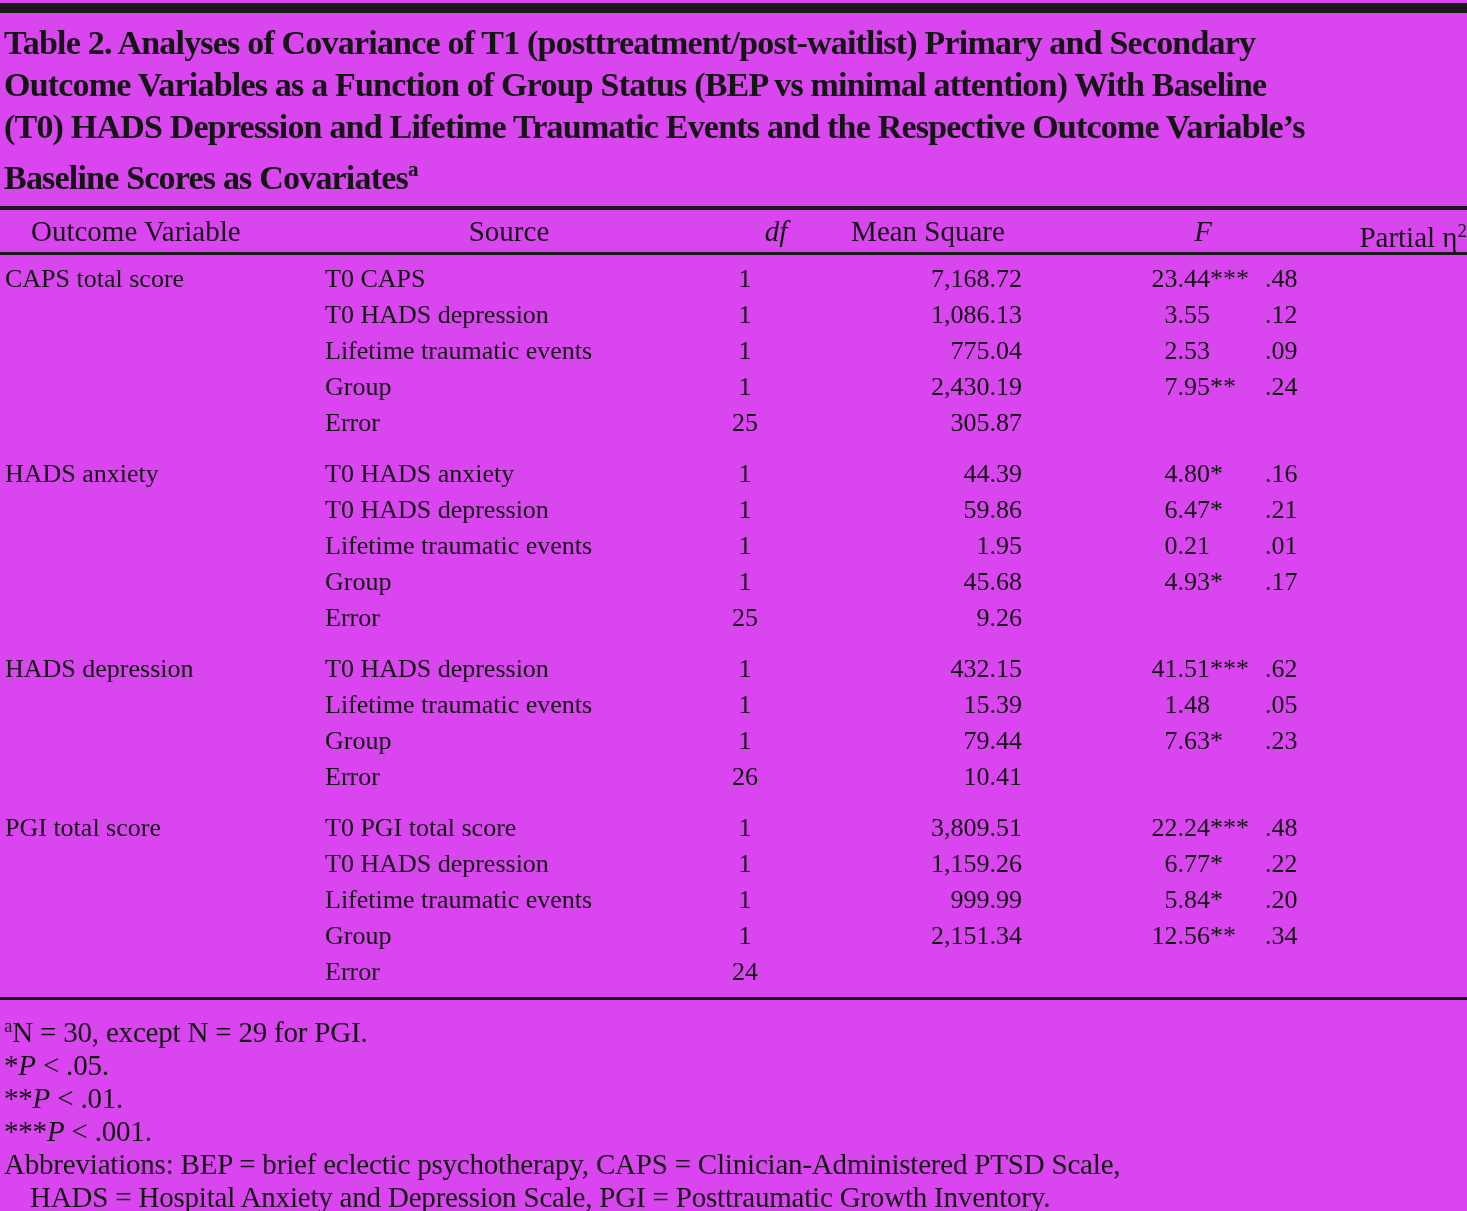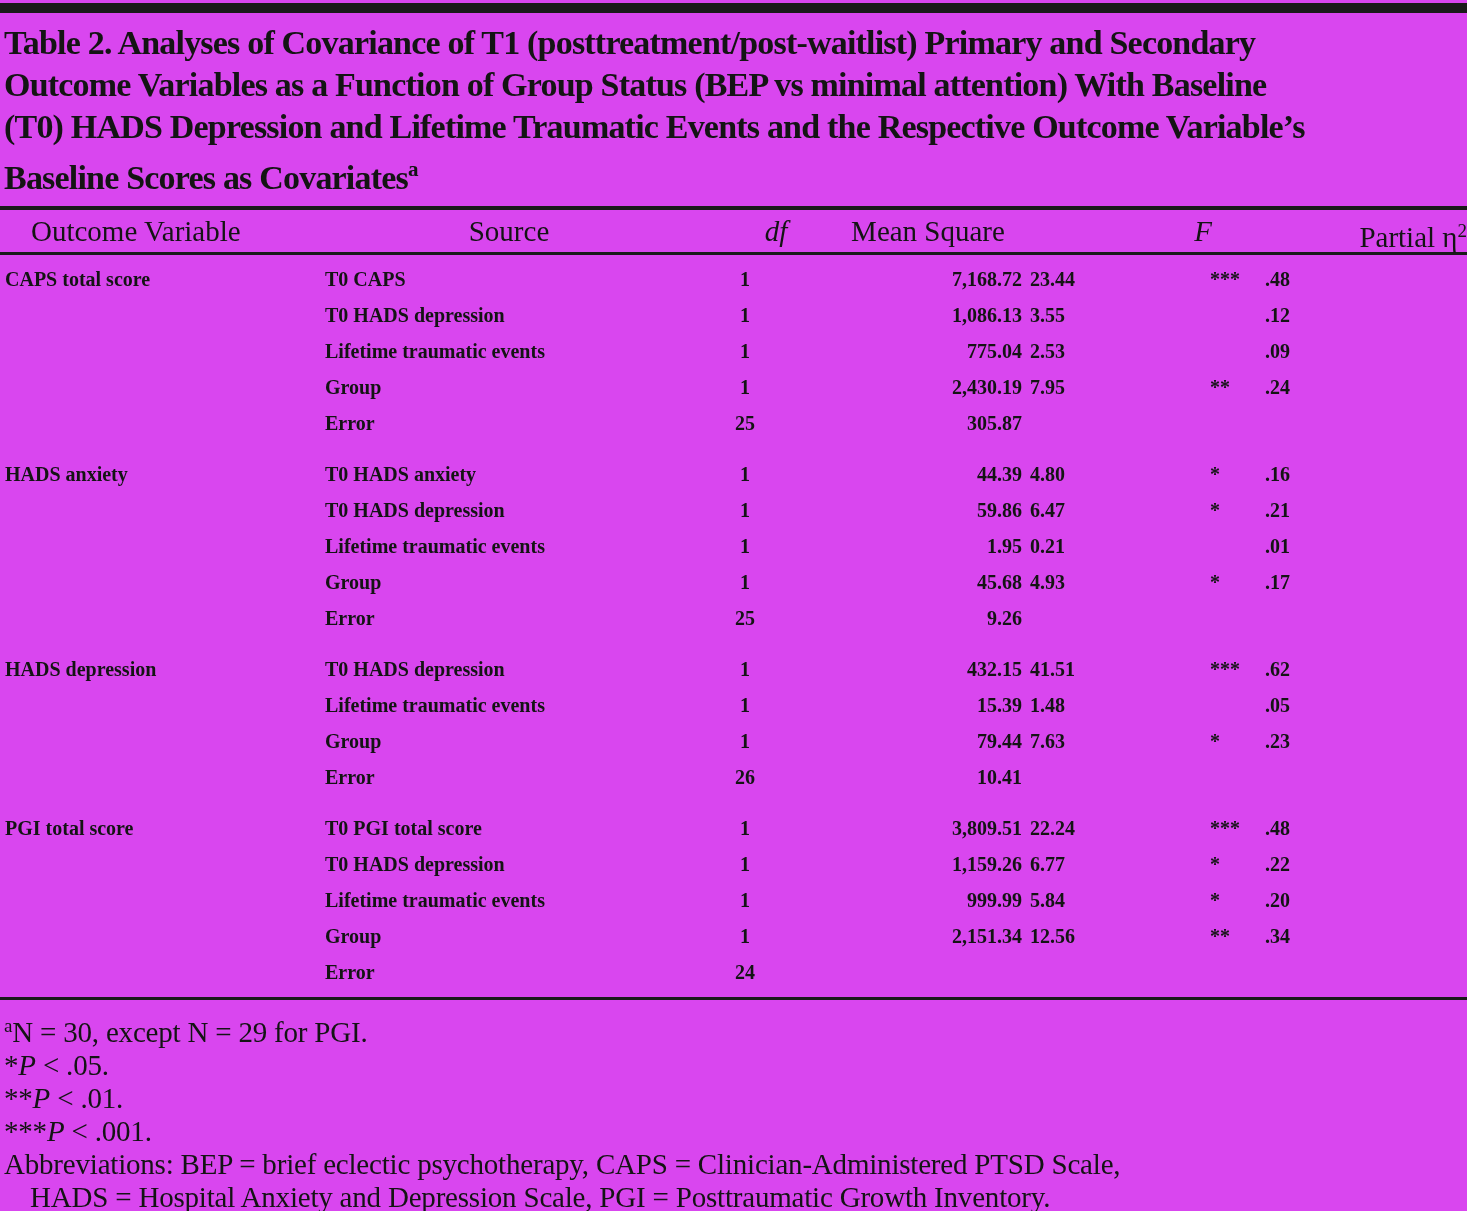--- a/index.html
+++ b/index.html
@@ -39,35 +39,35 @@
   }
   .th { position: absolute; top: 0; white-space: nowrap; }
   .th-outcome { left: 5px; margin-left: 26px; }
   .th-source  { left: 509px; transform: translateX(-50%); }
   .th-df      { left: 776px; transform: translateX(-50%); font-style: italic; }
   .th-ms      { left: 928px; transform: translateX(-50%); }
   .th-f       { left: 1203px; transform: translateX(-50%); font-style: italic; }
   .th-eta     { right: 0; margin-left: 24px; }
   .th-eta sup { font-size: 19px; vertical-align: 10px; }
 
-  .tbody { font-size: 20px; font-weight: bold; }
+  .tbody { font-size: 26px; }
   .sec { padding: 6px 0 7px 0; }
   .sec + .sec { border-top: 2px solid #d946ef; }
   .trow {
     display: grid;
     grid-template-columns: 320px 370px 110px 230px 235px 202px;
     line-height: 36px;
     align-items: baseline;
   }
   .c1 { padding-left: 5px; white-space: nowrap; }
   .c2 { padding-left: 5px; white-space: nowrap; }
   .c3 { text-align: center; }
   .c4 { text-align: right; padding-right: 8px; }
   .c5 { white-space: nowrap; }
-  .c5 .fnum { display: inline-block; width: 180px; text-align: left; }
+  .c5 .fnum { display: inline-block; width: 180px; text-align: right; }
   .c5 .fstars { display: inline-block; }
   .c6 { text-align: left; padding-right: 57px; }
 
   .footnotes {
     padding: 9px 4px 0 4px;
     font-size: 29px;
     line-height: 33px;
     letter-spacing: -0.2px;
   }
   .fn-line { white-space: nowrap; }

